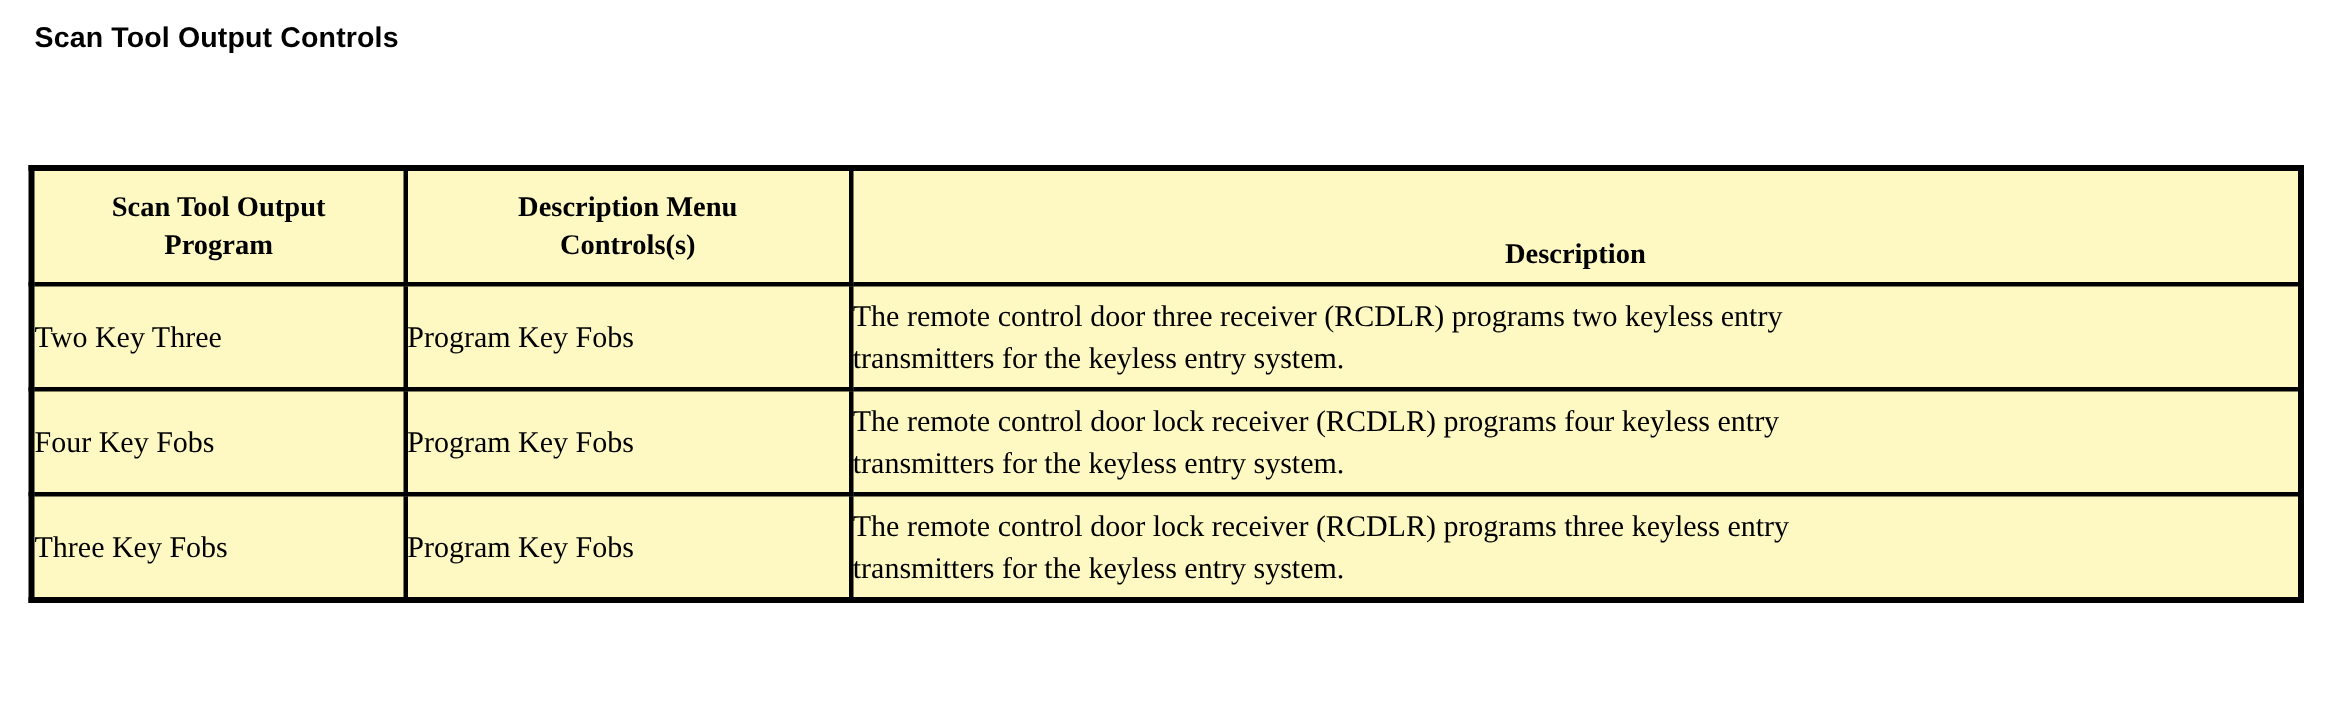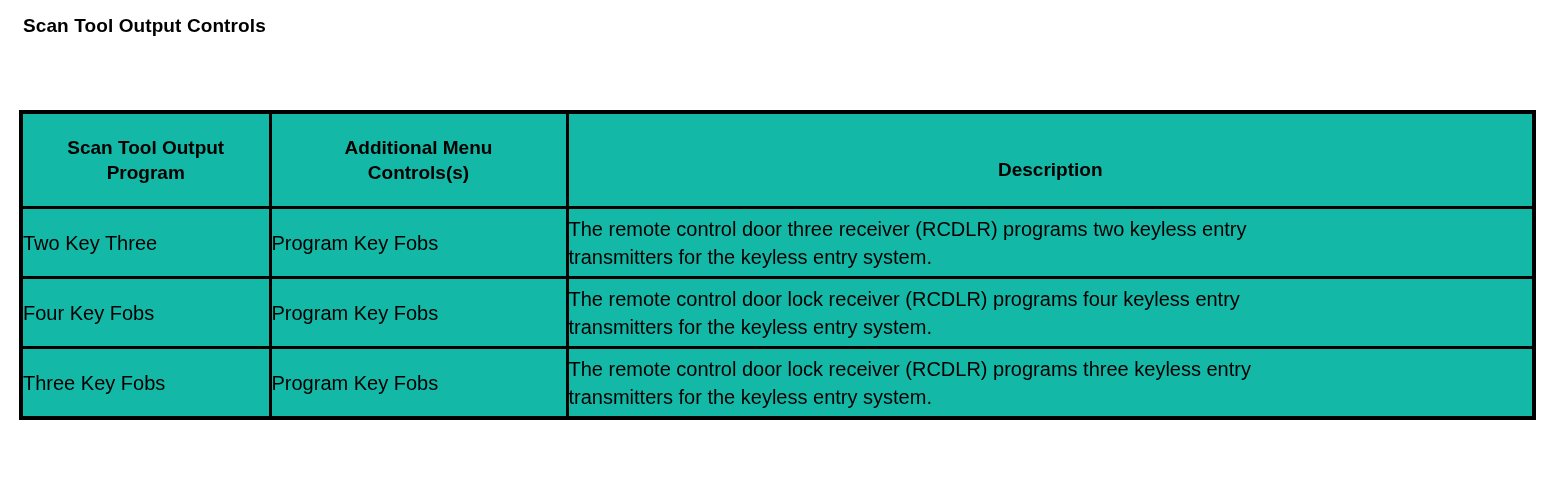--- a/index.html
+++ b/index.html
@@ -53,35 +53,36 @@
 
   table.spec-table col.c1 { width: 249px; }
   table.spec-table col.c2 { width: 297px; }
   table.spec-table col.c3 { width: 967px; }
 
   table.spec-table th,
   table.spec-table td {
     border: 3px solid #000000;
     padding: 0;
     vertical-align: middle;
-    background: #14b8a6;
+    background: #fef9c3;
+    font-family: Liberation Serif, serif;
   }
 
   
   .hdr-cell {
     height: 68px;
     text-align: center;
     font-size: 19px;
     font-weight: bold;
     line-height: 25px;
     padding: 2px 6px;
   }
   .hdr-cell.desc {
     vertical-align: bottom;
-    padding-bottom: 24px;
+    padding-bottom: 6px;
   }
   .hdr-line { display: block; }
 
   
   .body-row td { height: 67px; }
 
   .cell-control,
   .cell-menu {
     font-size: 20px;
     line-height: 26px;
@@ -113,21 +114,21 @@
         <col class="c2">
         <col class="c3">
       </colgroup>
       <thead>
         <tr>
           <th class="hdr-cell">
             <span class="hdr-line">Scan Tool Output</span>
             <span class="hdr-line">Program</span>
           </th>
           <th class="hdr-cell">
-            <span class="hdr-line">Additional Menu</span>
+            <span class="hdr-line">Description Menu</span>
             <span class="hdr-line">Controls(s)</span>
           </th>
           <th class="hdr-cell desc">
             <span class="hdr-line">Description</span>
           </th>
         </tr>
       </thead>
       <tbody>
 
 

